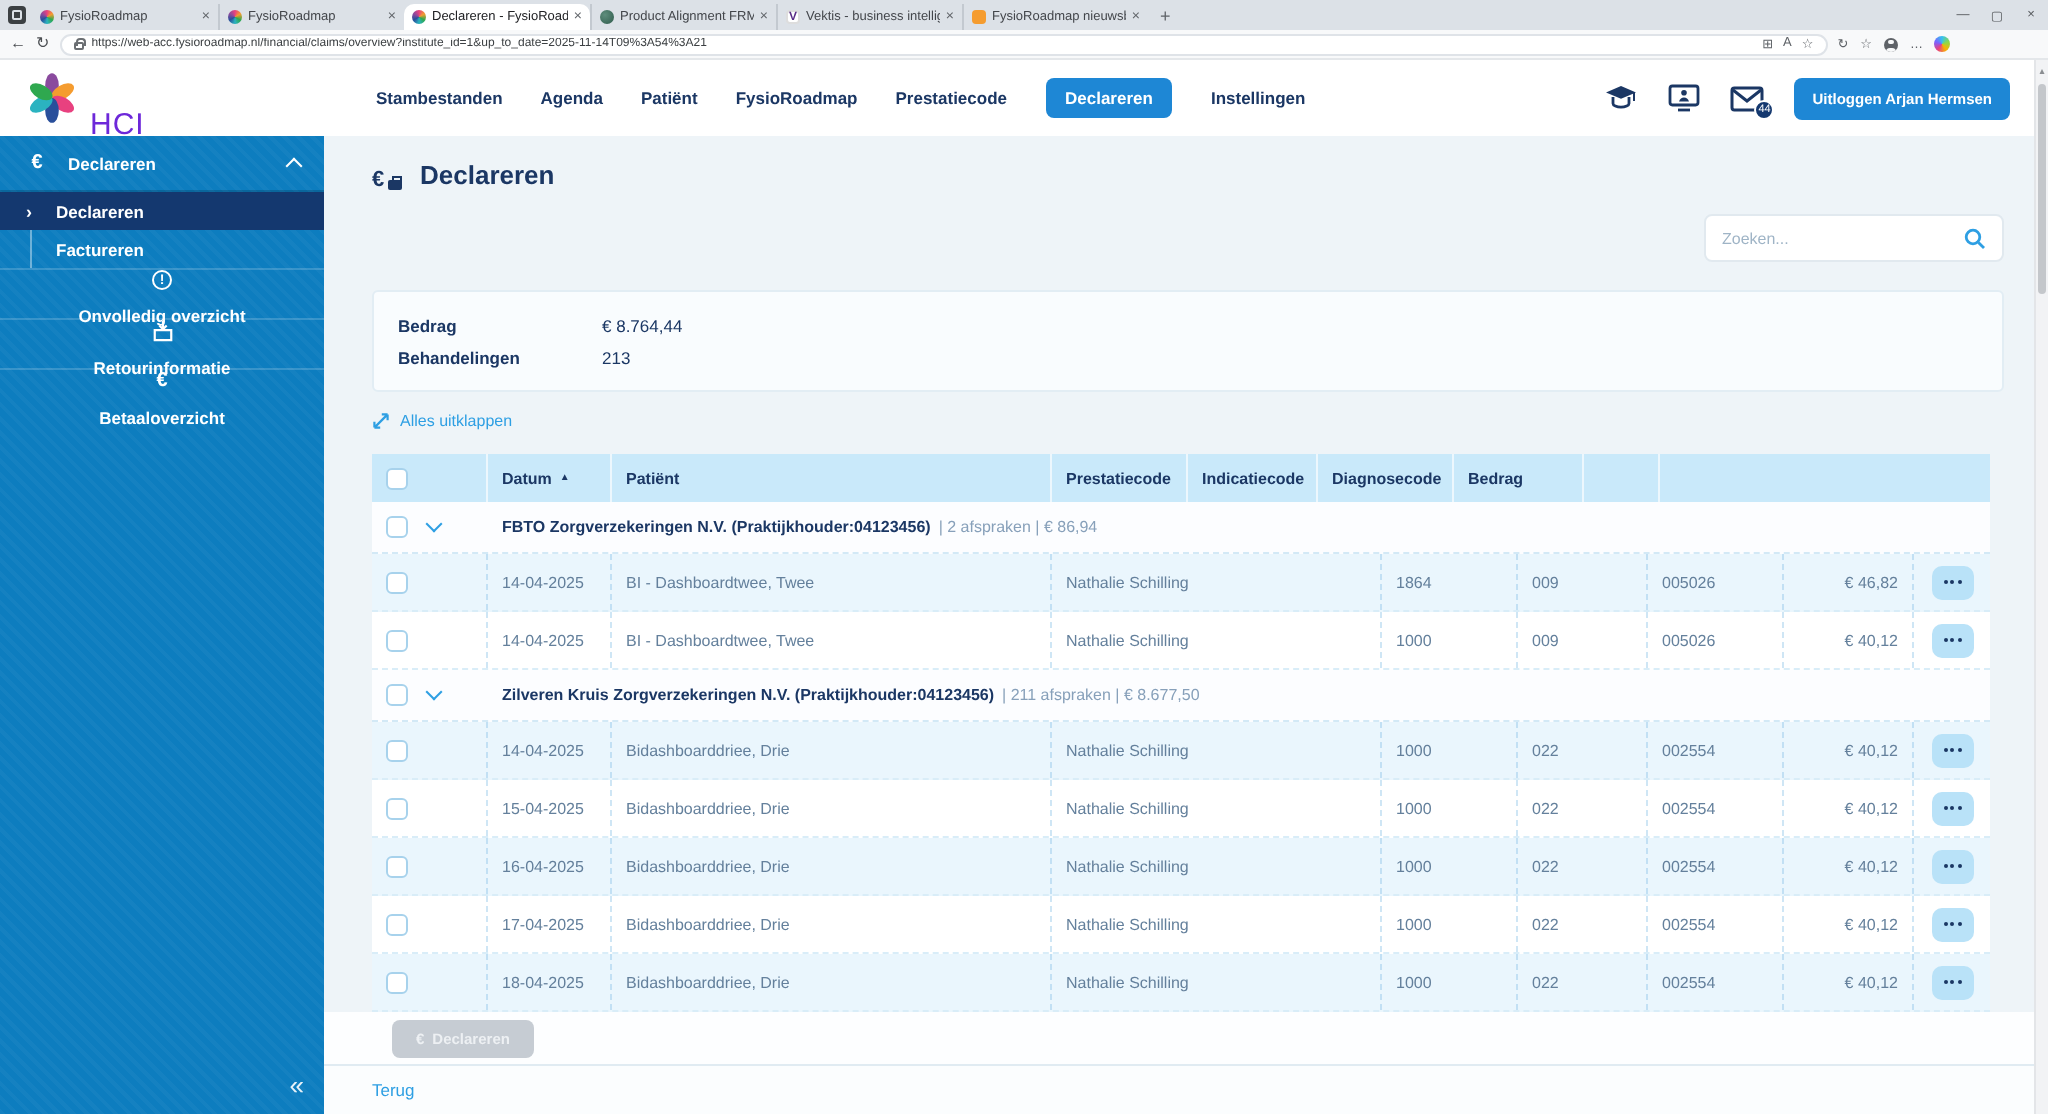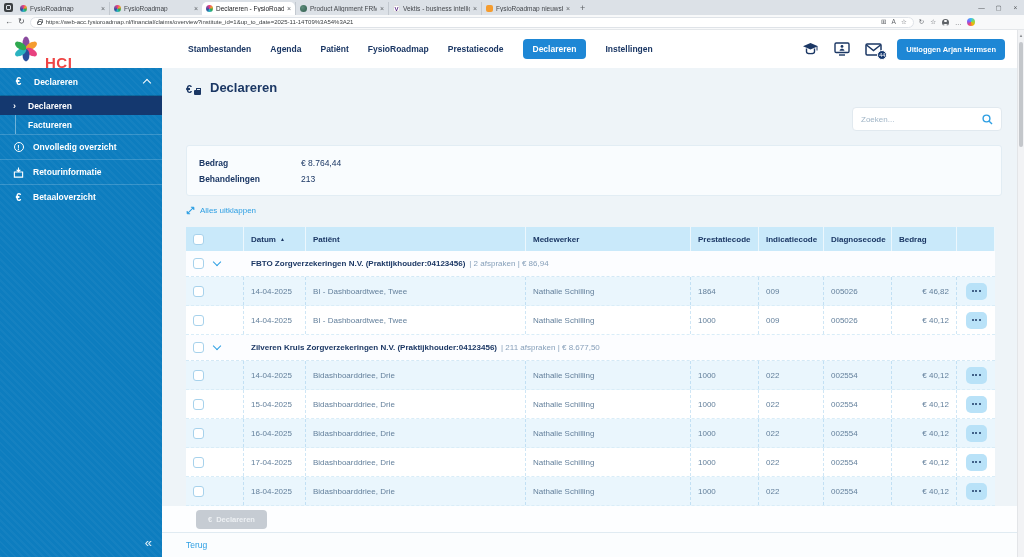--- a/index.html
+++ b/index.html
@@ -33,41 +33,41 @@
   .bar-icons { display:flex; gap:6px; align-items:center; font-size:6.5px; color:#5f6368; }
   .mini-person { width:7px; height:7px; border-radius:50%; background:#5f6368; position:relative; overflow:hidden; }
   .mini-person::before { content:""; position:absolute; top:1px; left:2.2px; width:2.6px; height:2.6px; background:#f8f9fa; border-radius:50%; }
   .mini-person::after { content:""; position:absolute; bottom:-1px; left:1px; width:5px; height:3px; background:#f8f9fa; border-radius:2px 2px 0 0; }
   .mini-edge { width:8px; height:8px; border-radius:50%; background:conic-gradient(#35c1f1,#8bd94a,#f7b500,#e8417f,#7b61ff,#35c1f1); }
 
   
   .app-header { position:absolute; top:30px; left:0; right:7px; height:38px; background:#fff; display:flex; align-items:center; }
   .logo { display:flex; align-items:center; gap:6px; padding-left:13px; width:162px; flex:none; }
   .logo-name { line-height:1; }
-  .logo-name .acr { font-size:15px; font-weight:bold; color:#ef4444; letter-spacing:0.5px; display:block;margin-top:36px; }
+  .logo-name .acr { font-size:15px; font-weight:normal; color:#6d28d9; letter-spacing:0.5px; display:block;margin-top:36px; }
   .logo-name .sub { font-size:8.5px; color:var(--navy,#1b3764); display:block; margin-top:1px; }
   .main-nav { display:flex; align-items:center; gap:19px; margin-left:26px; font-size:8.5px; font-weight:bold; color:var(--navy,#1b3764); }
   .main-nav .nav-item { cursor:pointer; }
   .main-nav .nav-item.active { background:var(--accent,#1e87d5); color:#fff; padding:5px 10px; border-radius:4px; }
   .header-actions { margin-left:auto; display:flex; align-items:center; gap:15px; padding-right:12px; }
   .hdr-icon { position:relative; display:flex; }
   .badge { position:absolute; right:-5px; bottom:-4px; min-width:10px; height:10px; background:#14386f; border:1px solid #fff; color:#fff; font-size:5.5px; border-radius:50%; display:flex; align-items:center; justify-content:center; }
   .logout-btn { background:var(--accent,#1e87d5); border:none; color:#fff; font-size:7.5px; font-weight:bold; padding:6px 9px; border-radius:4px; font-family:inherit; }
 
   
   .sidebar { position:absolute; top:68px; left:0; width:162px; bottom:0; background:var(--sidebar,#0d7dbf); color:#fff;
              background-image:repeating-linear-gradient(45deg, rgba(255,255,255,0.03) 0 2px, transparent 2px 5px); }
   .side-section-header { height:28px; display:flex; align-items:center; padding:0 12px; font-size:8.5px; font-weight:bold; border-bottom:1px solid rgba(0,0,0,0.18); }
   .side-section-header .lbl { margin-left:9px; }
   .chev-up { width:6px; height:6px; border-left:1.5px solid #fff; border-top:1.5px solid #fff; transform:rotate(45deg); margin-left:auto; margin-top:3px; }
   .side-sub-item { height:19px; display:flex; align-items:center; padding-left:28px; font-size:8.5px; font-weight:bold; position:relative; }
   .side-sub-item.child::before { content:""; position:absolute; left:15px; top:0; bottom:0; width:1px; background:rgba(255,255,255,0.4); }
   .side-sub-item.active { background:var(--sidebar-active,#14386f); }
   .side-sub-item .arrow { position:absolute; left:13px; font-size:9px; }
-  .side-item { height:25px; display:flex; align-items:center; gap:8px; padding:0 12px; font-size:8.5px; font-weight:bold; border-top:1px solid rgba(255,255,255,0.18); }
+  .side-item { height:25px; display:flex; align-items:center; gap:8px; padding:0 12px; font-size:8.5px; font-weight:bold; border-top:1px solid rgba(255,255,255,0.18);flex-direction:column; }
   .side-item:first-of-type { margin-top:3px; }
   .s-icon { width:13px; display:flex; justify-content:center; align-items:center; flex:none; }
   .euro-glyph { font-size:10px; font-weight:bold; }
   .excl-circle { width:10px; height:10px; border:1px solid #fff; border-radius:50%; font-size:7px; display:flex; align-items:center; justify-content:center; font-weight:bold; }
   .side-collapse { position:absolute; bottom:7px; right:12px; font-size:13px; color:rgba(255,255,255,0.9); letter-spacing:-2px; }
 
   
   .content { position:absolute; top:68px; left:162px; right:7px; bottom:0; background:var(--page,#eef4f8); }
   .page-title { position:absolute; top:12px; left:24px; display:flex; align-items:center; gap:9px; color:var(--navy,#1b3764); font-size:13px; font-weight:bold; }
   .title-icon { position:relative; width:15px; height:14px; }
@@ -314,23 +314,20 @@
       <div class="cell c1">
           <span class="cb"></span>
         </div>
       <div class="cell c2">
           <span>Datum</span>
           <span class="sort">▲</span>
         </div>
       <div class="cell c3">
           <span>Patiënt</span>
         </div>
-      <div class="cell c4">
-          <span>Medewerker</span>
-        </div>
       <div class="cell c5">
           <span>Prestatiecode</span>
         </div>
       <div class="cell c6">
           <span>Indicatiecode</span>
         </div>
       <div class="cell c7">
           <span>Diagnosecode</span>
         </div>
       <div class="cell c8">

